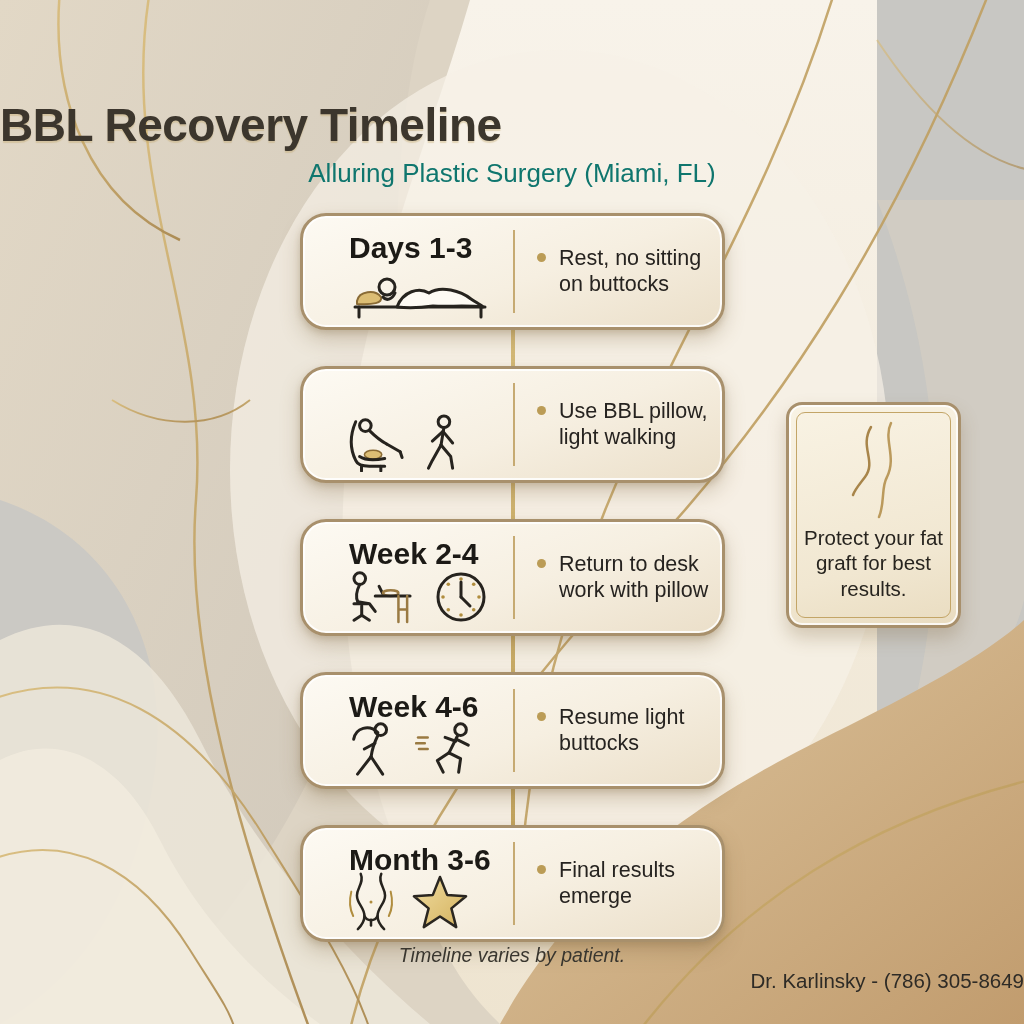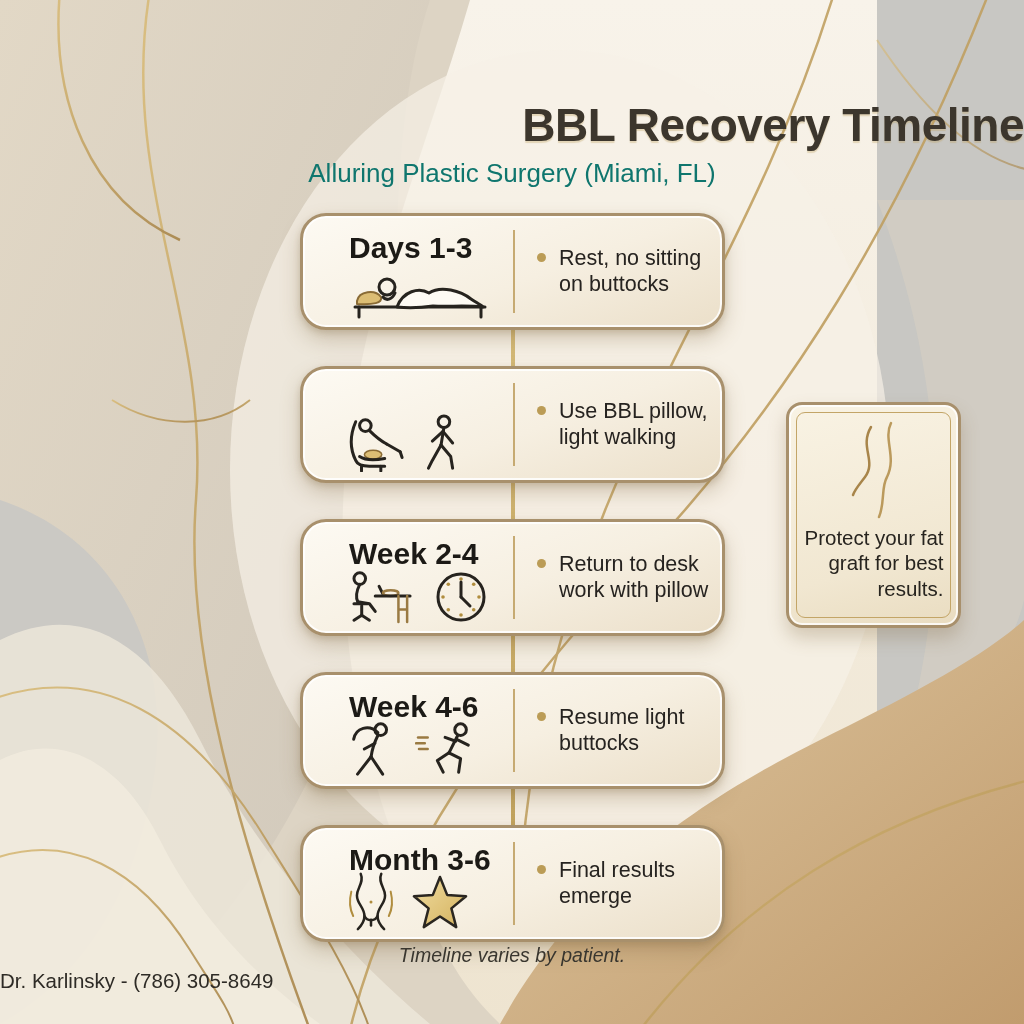--- a/index.html
+++ b/index.html
@@ -1,20 +1,20 @@
 <!DOCTYPE html>
 <html><head>
 <meta charset="utf-8">
 <style>
   html,body{margin:0;padding:0;width:1024px;height:1024px;overflow:hidden;
     font-family:"Liberation Sans",sans-serif;background:#ddd4c4;}
   .stage{position:relative;width:1024px;height:1024px;}
   .bg{position:absolute;inset:0;z-index:0;}
 
-  .title{position:absolute;top:98px;left:0;width:1024px;text-align:right;z-index:3;
+  .title{position:absolute;top:98px;left:0;width:1024px;text-align:left;z-index:3;
     font-size:46px;font-weight:700;letter-spacing:-0.5px;color:#3c362d;
     text-shadow:0 2px 1px rgba(190,160,95,.35);}
   .subtitle{position:absolute;top:158px;left:0;width:1024px;text-align:center;z-index:3;
     font-size:26px;color:#0f766e;}
 
   .cards{position:absolute;left:300px;top:213px;width:425px;z-index:2;
     display:flex;flex-direction:column;gap:36px;}
   .connector{position:absolute;left:211px;top:100px;width:4px;height:605px;
     background:linear-gradient(#d5bb79,#bfa05a);z-index:0;}
   .card{position:relative;z-index:1;height:117px;box-sizing:border-box;
@@ -32,25 +32,25 @@
   .note{width:170px;font-size:21.5px;line-height:1.18;color:#262320;}
 
   .side-card{position:absolute;left:786px;top:402px;width:175px;height:226px;z-index:2;
     box-sizing:border-box;border:3px solid #a8906c;border-radius:16px;
     background:linear-gradient(165deg,#f9f3e4 0%,#f1e7d1 70%,#e9dcc0 100%);
     box-shadow:0 10px 18px rgba(125,100,60,.28),inset 0 0 0 2px rgba(255,255,255,.8);
     display:flex;flex-direction:column;align-items:center;}
   .side-card::before{content:'';position:absolute;inset:7px;border:1.5px solid #c3a567;
     border-radius:9px;pointer-events:none;}
   .side-icon{margin-top:16px;}
-  .side-text{margin-top:4px;width:140px;text-align:right;font-size:20.5px;line-height:1.24;color:#27241f;}
+  .side-text{margin-top:4px;width:140px;text-align:center;font-size:20.5px;line-height:1.24;color:#27241f;}
 
   .disclaimer{position:absolute;top:944px;left:0;width:1024px;text-align:center;z-index:3;
     font-size:19.5px;font-style:italic;color:#39362f;}
-  .contact{position:absolute;top:969px;left:0;width:1024px;text-align:left;z-index:3;
+  .contact{position:absolute;top:969px;left:0;width:1024px;text-align:right;z-index:3;
     font-size:20.5px;color:#2e2b26;}
 
   .ic{display:block;}
   .ic *{vector-effect:non-scaling-stroke;}
 </style>
 </head>
 <body>
 
 <div class="stage">
 

